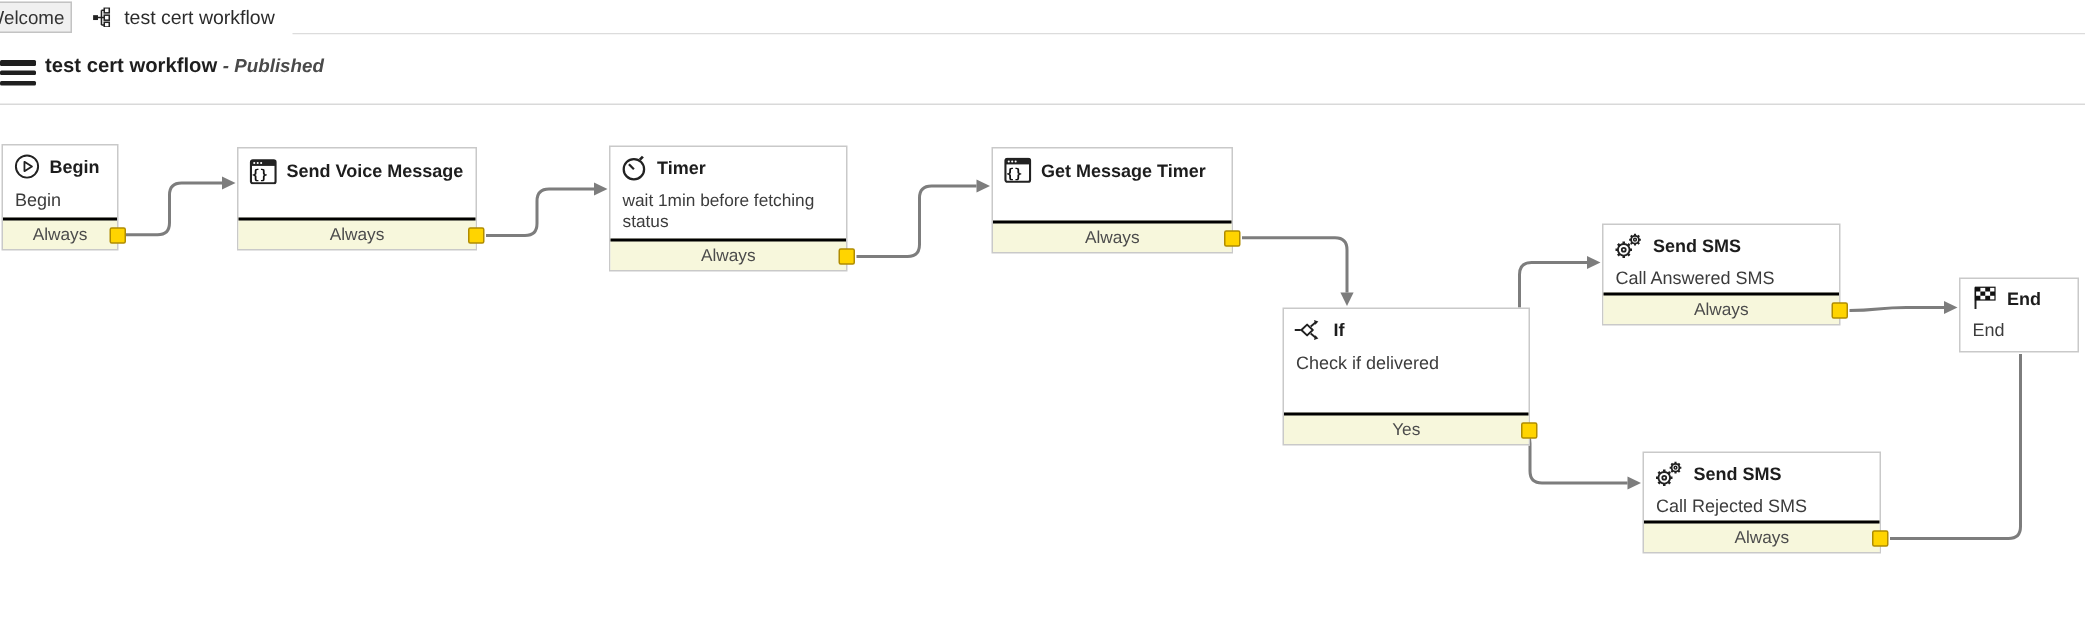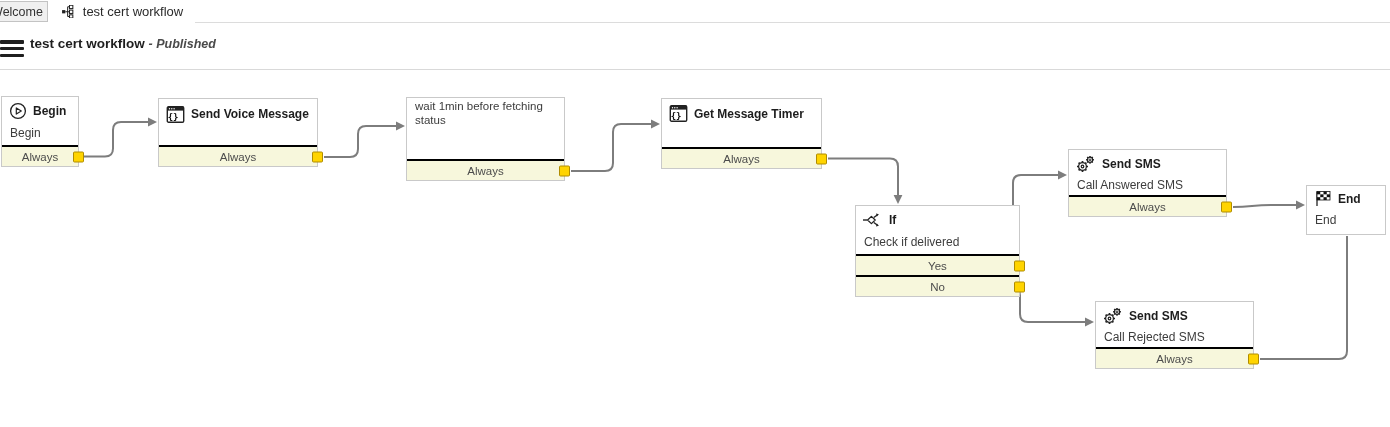--- a/index.html
+++ b/index.html
@@ -124,20 +124,28 @@
       <span>Send Voice Message</span>
     </div>
     <div class="node-body"></div>
     <div class="out-row">
       <span>Always</span>
       <span class="port"></span>
     </div>
   </div>
 
   <div class="node" style="left:406px; top:27px; width:159px; height:84px;">
+    <div class="node-head" style="height:28px">
+      <svg class="icon" width="18" height="18" viewBox="0 0 18 18">
+        <circle cx="8.6" cy="9.8" r="6.8" fill="none" stroke="#222" stroke-width="1.5"></circle>
+        <path d="M8.6 9.8 L5.3 6.5" stroke="#222" stroke-width="1.5"></path>
+        <path d="M12.6 3.4 L14.6 1.4" stroke="#222" stroke-width="1.8"></path>
+      </svg>
+      <span>Timer</span>
+    </div>
     <div class="node-body small">wait 1min before fetching status</div>
     <div class="out-row">
       <span>Always</span>
       <span class="port"></span>
     </div>
   </div>
 
   <div class="node" style="left:661px; top:28px; width:161px; height:71px;">
     <div class="node-head" style="height:29px">
       <svg class="icon" width="19" height="17" viewBox="0 0 18 17">
@@ -165,24 +173,20 @@
         <path d="M10.8 5.6 L14.2 2.9" stroke="#222" stroke-width="1.3" fill="none"></path>
         <polygon points="13.0,1.4 15.9,2.3 13.9,4.5" fill="#222"></polygon>
         <path d="M10.8 10.4 L14.2 13.1" stroke="#222" stroke-width="1.3" fill="none"></path>
         <polygon points="13.0,14.6 15.9,13.7 13.9,11.5" fill="#222"></polygon>
       </svg>
       <span>If</span>
     </div>
     <div class="node-body">Check if delivered</div>
     <div class="out-row">
       <span>Yes</span>
-      <span class="port"></span>
-    </div>
-    <div class="out-row">
-      <span>No</span>
       <span class="port"></span>
     </div>
   </div>
 
   <div class="node" style="left:1068px; top:79px; width:159px; height:68px;">
     <div class="node-head" style="height:27px">
       <svg class="icon" width="20" height="18" viewBox="0 0 20 18">
         <circle cx="6.5" cy="11.5" r="3.9" fill="none" stroke="#222" stroke-width="1.3"></circle>
         <circle cx="6.5" cy="11.5" r="1.3" fill="none" stroke="#222" stroke-width="1.2"></circle>
         <path stroke="#222" stroke-width="1.7" d="M10.5 11.5 H12 M9.3 14.3 L10.4 15.4 M6.5 15.5 V17 M3.7 14.3 L2.6 15.4 M2.5 11.5 H1 M3.7 8.7 L2.6 7.6 M6.5 7.5 V6 M9.3 8.7 L10.4 7.6"></path>

